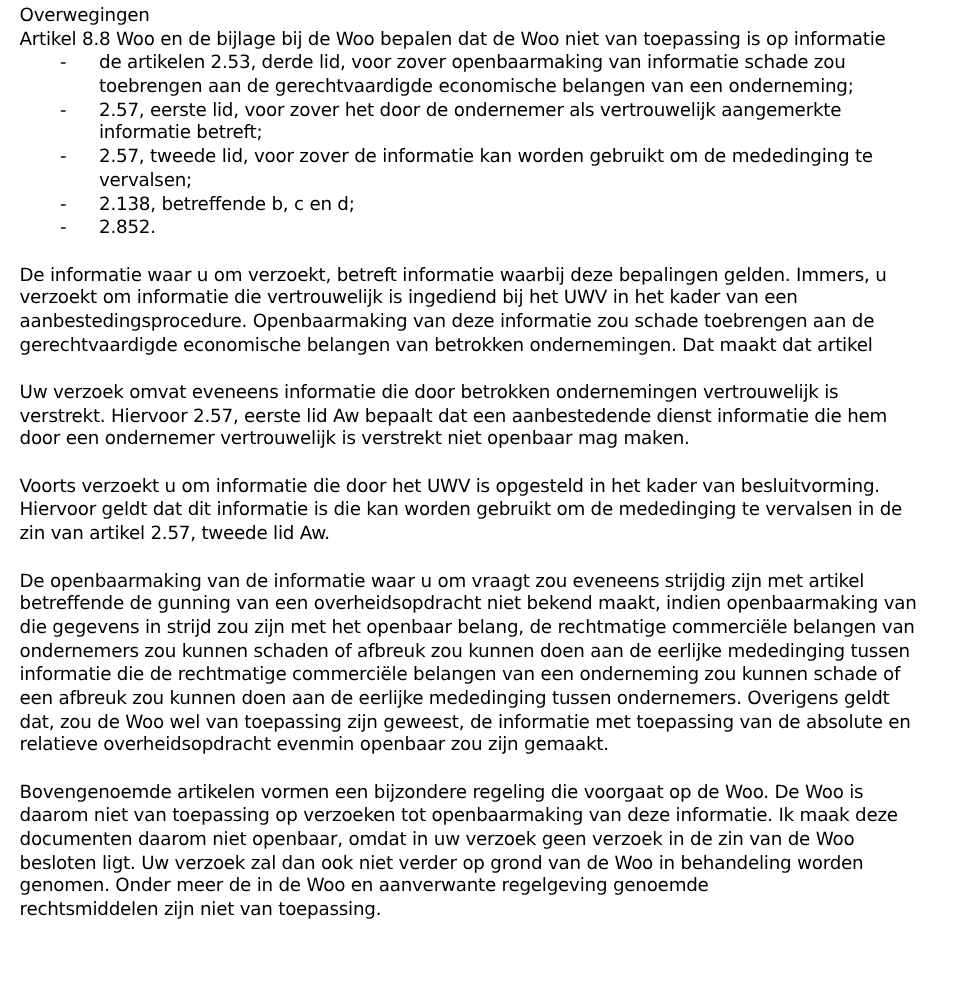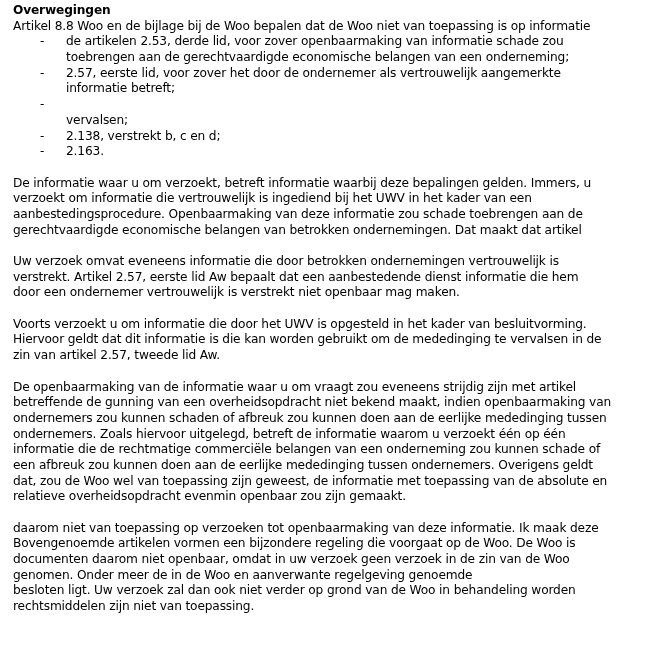--- a/index.html
+++ b/index.html
@@ -5,21 +5,21 @@
   html, body { margin: 0; padding: 0; background: #ffffff; }
   body {
     width: 650px; height: 667px; overflow: hidden;
     font-family: "DejaVu Sans", sans-serif;
     font-size: 12.2px;
     color: #000000;
     letter-spacing: -0.15px;
   }
   .page { position: relative; padding: 3px 0 0 13px; }
   .line { display: block; height: 15.7px; line-height: 15.7px; white-space: nowrap; }
-  .heading { font-weight: bold; }
+  .heading { font-weight: normal; }
   .list-item { position: relative; padding-left: 53px; }
   .list-item .dash { position: absolute; left: 27px; top: 0; }
   .gap { height: 15.7px; }
 </style>
 </head>
 <body>
 
 <div class="page">
   <span class="line heading">Overwegingen</span>
 
@@ -30,72 +30,72 @@
   <div>
     <div>
       <span class="line list-item"><span class="dash">-</span><span>de artikelen 2.53, derde lid, voor zover openbaarmaking van informatie schade zou</span></span>
       <span class="line list-item"><span>toebrengen aan de gerechtvaardigde economische belangen van een onderneming;</span></span>
     </div>
     <div>
       <span class="line list-item"><span class="dash">-</span><span>2.57, eerste lid, voor zover het door de ondernemer als vertrouwelijk aangemerkte</span></span>
       <span class="line list-item"><span>informatie betreft;</span></span>
     </div>
     <div>
-      <span class="line list-item"><span class="dash">-</span></span>
+      <span class="line list-item"><span class="dash">-</span><span>2.57, tweede lid, voor zover de informatie kan worden gebruikt om de mededinging te</span></span>
       <span class="line list-item"><span>vervalsen;</span></span>
     </div>
     <div>
-      <span class="line list-item"><span class="dash">-</span><span>2.138, verstrekt b, c en d;</span></span>
+      <span class="line list-item"><span class="dash">-</span><span>2.138, betreffende b, c en d;</span></span>
     </div>
     <div>
-      <span class="line list-item"><span class="dash">-</span><span>2.163.</span></span>
+      <span class="line list-item"><span class="dash">-</span><span>2.852.</span></span>
     </div>
   </div>
 
   <div class="gap"></div>
 
   <div>
     <span class="line">De informatie waar u om verzoekt, betreft informatie waarbij deze bepalingen gelden. Immers, u</span>
     <span class="line">verzoekt om informatie die vertrouwelijk is ingediend bij het UWV in het kader van een</span>
     <span class="line">aanbestedingsprocedure. Openbaarmaking van deze informatie zou schade toebrengen aan de</span>
     <span class="line">gerechtvaardigde economische belangen van betrokken ondernemingen. Dat maakt dat artikel</span>
   </div>
 
   <div class="gap"></div>
 
   <div>
     <span class="line">Uw verzoek omvat eveneens informatie die door betrokken ondernemingen vertrouwelijk is</span>
-    <span class="line">verstrekt. Artikel 2.57, eerste lid Aw bepaalt dat een aanbestedende dienst informatie die hem</span>
+    <span class="line">verstrekt. Hiervoor 2.57, eerste lid Aw bepaalt dat een aanbestedende dienst informatie die hem</span>
     <span class="line">door een ondernemer vertrouwelijk is verstrekt niet openbaar mag maken.</span>
   </div>
 
   <div class="gap"></div>
 
   <div>
     <span class="line">Voorts verzoekt u om informatie die door het UWV is opgesteld in het kader van besluitvorming.</span>
     <span class="line">Hiervoor geldt dat dit informatie is die kan worden gebruikt om de mededinging te vervalsen in de</span>
     <span class="line">zin van artikel 2.57, tweede lid Aw.</span>
   </div>
 
   <div class="gap"></div>
 
   <div>
     <span class="line">De openbaarmaking van de informatie waar u om vraagt zou eveneens strijdig zijn met artikel</span>
     <span class="line">betreffende de gunning van een overheidsopdracht niet bekend maakt, indien openbaarmaking van</span>
+    <span class="line">die gegevens in strijd zou zijn met het openbaar belang, de rechtmatige commerciële belangen van</span>
     <span class="line">ondernemers zou kunnen schaden of afbreuk zou kunnen doen aan de eerlijke mededinging tussen</span>
-    <span class="line">ondernemers. Zoals hiervoor uitgelegd, betreft de informatie waarom u verzoekt één op één</span>
     <span class="line">informatie die de rechtmatige commerciële belangen van een onderneming zou kunnen schade of</span>
     <span class="line">een afbreuk zou kunnen doen aan de eerlijke mededinging tussen ondernemers. Overigens geldt</span>
     <span class="line">dat, zou de Woo wel van toepassing zijn geweest, de informatie met toepassing van de absolute en</span>
     <span class="line">relatieve overheidsopdracht evenmin openbaar zou zijn gemaakt.</span>
   </div>
 
   <div class="gap"></div>
 
   <div>
+    <span class="line">Bovengenoemde artikelen vormen een bijzondere regeling die voorgaat op de Woo. De Woo is</span>
     <span class="line">daarom niet van toepassing op verzoeken tot openbaarmaking van deze informatie. Ik maak deze</span>
-    <span class="line">Bovengenoemde artikelen vormen een bijzondere regeling die voorgaat op de Woo. De Woo is</span>
     <span class="line">documenten daarom niet openbaar, omdat in uw verzoek geen verzoek in de zin van de Woo</span>
+    <span class="line">besloten ligt. Uw verzoek zal dan ook niet verder op grond van de Woo in behandeling worden</span>
     <span class="line">genomen. Onder meer de in de Woo en aanverwante regelgeving genoemde</span>
-    <span class="line">besloten ligt. Uw verzoek zal dan ook niet verder op grond van de Woo in behandeling worden</span>
     <span class="line">rechtsmiddelen zijn niet van toepassing.</span>
   </div>
 </div>
 
 </body></html>

